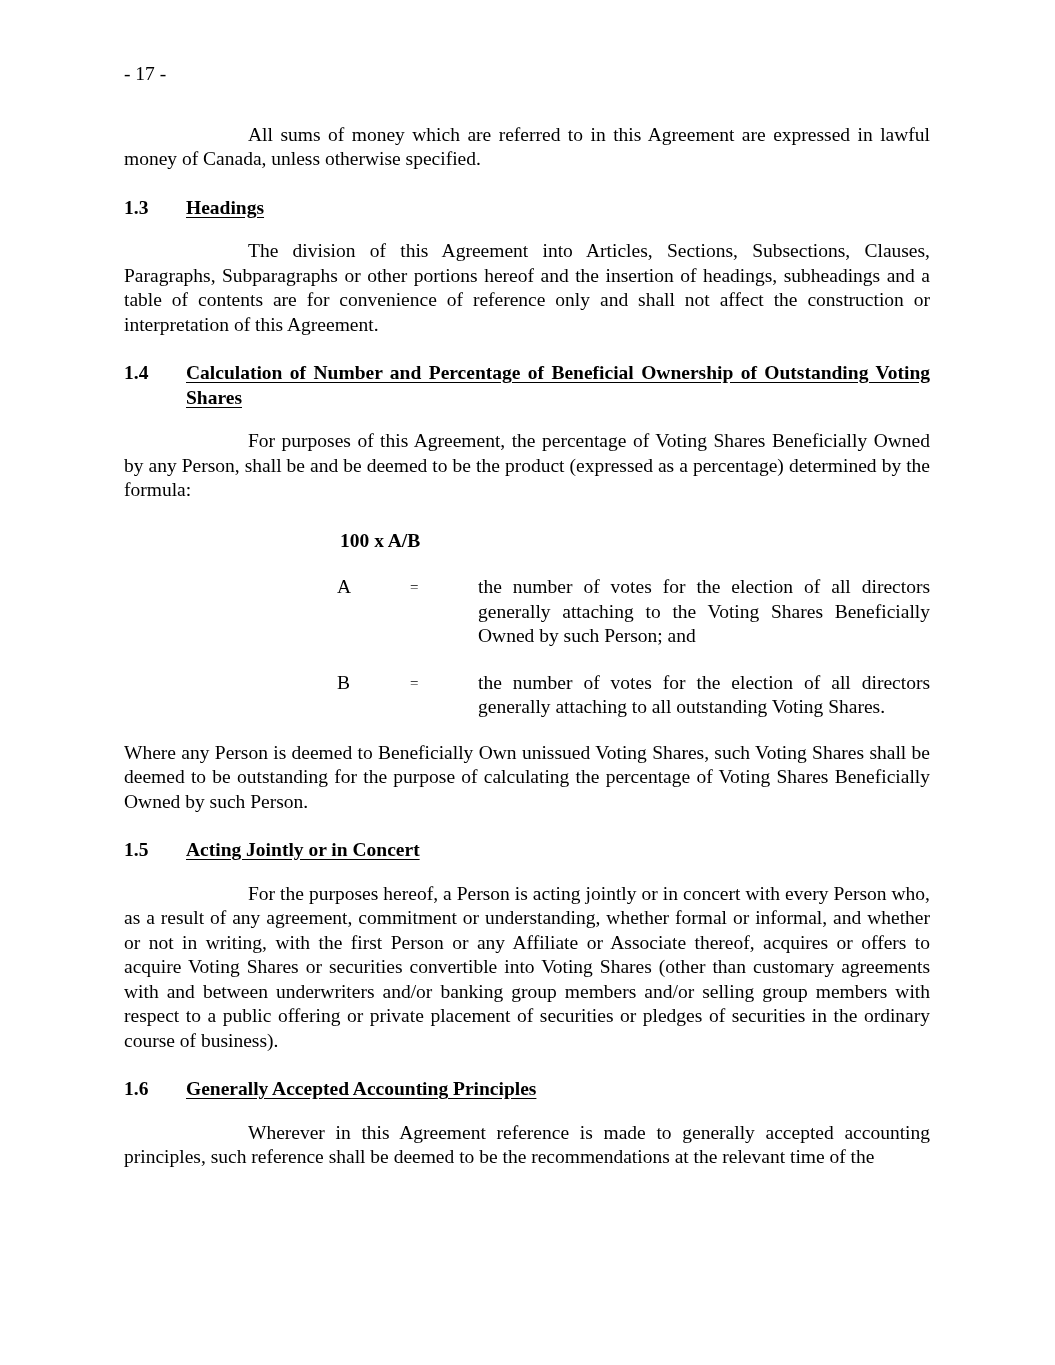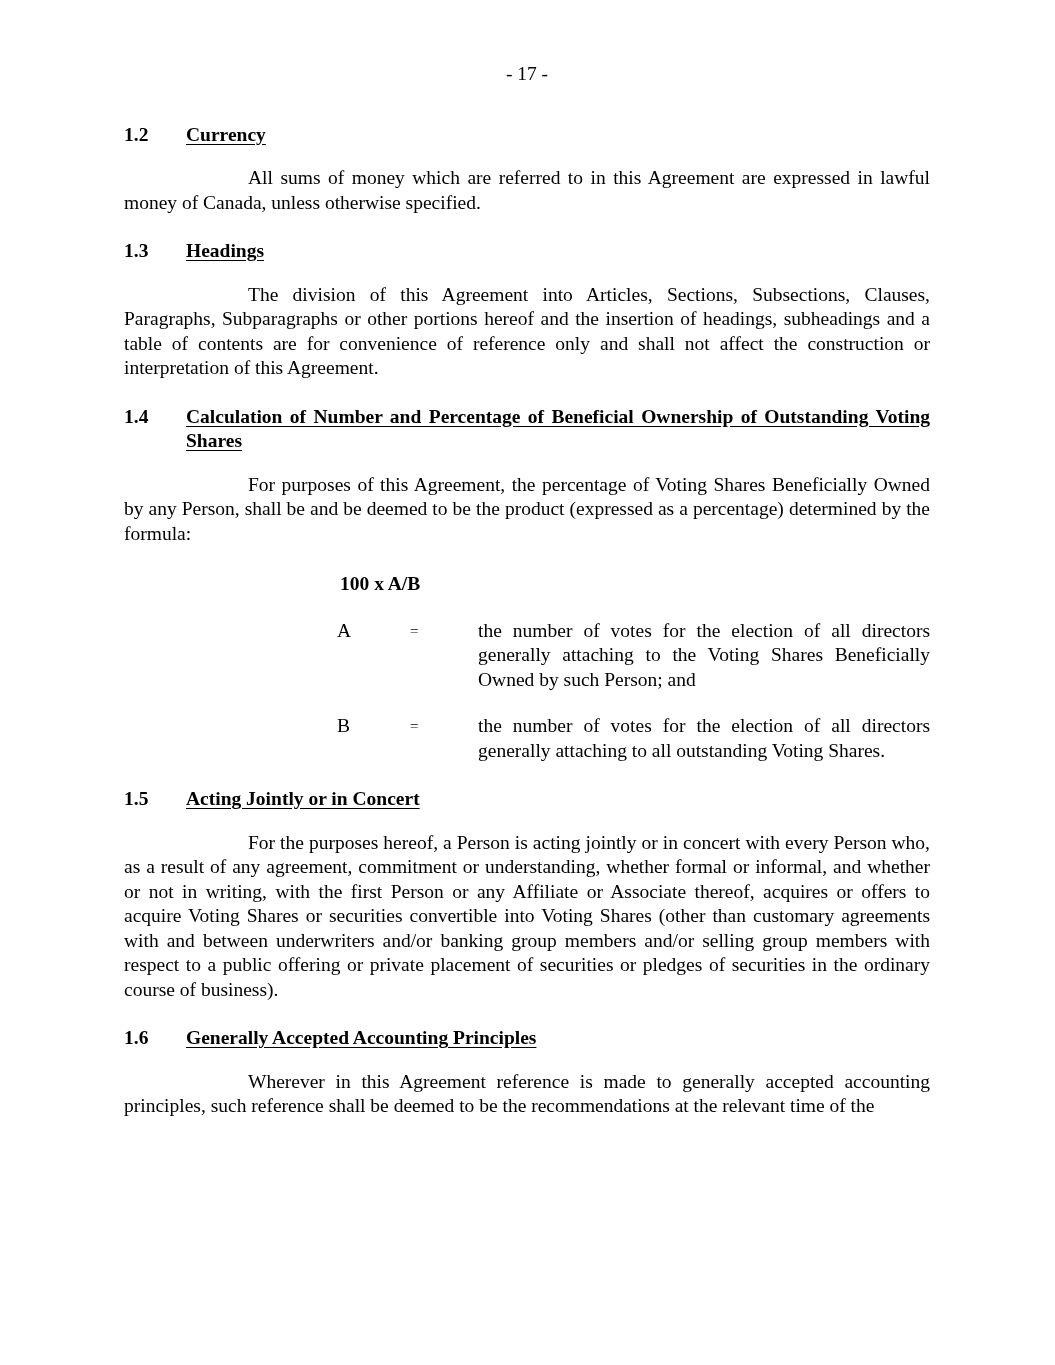--- a/index.html
+++ b/index.html
@@ -13,21 +13,21 @@
     width: 1055px;
     height: 1365px;
     margin: 0 auto;
     background: #ffffff;
     padding: 62px 125px 40px 124px;
     font-size: 19.5px;
     line-height: 24.5px;
     overflow: hidden;
   }
   .page-number {
-    text-align: center;
+    text-align: left;
     margin-bottom: 36px;
   }
   .section-heading {
     display: flex;
     font-weight: bold;
     margin-top: 24px;
   }
   .section-heading .num {
     width: 62px;
     flex: 0 0 62px;
@@ -73,24 +73,20 @@
     text-align: justify;
   }
 </style>
 </head>
 <body>
 
 <div class="page">
 
   <div class="page-number">- 17 -</div>
 
-  <div class="section-heading">
-    <span class="num">1.2</span>
-    <span class="title">Currency</span>
-  </div>
   <p class="body-para">All sums of money which are referred to in this Agreement are expressed in lawful money of Canada, unless otherwise specified.</p>
 
   <div class="section-heading">
     <span class="num">1.3</span>
     <span class="title">Headings</span>
   </div>
   <p class="body-para">The division of this Agreement into Articles, Sections, Subsections, Clauses, Paragraphs, Subparagraphs or other portions hereof and the insertion of headings, subheadings and a table of contents are for convenience of reference only and shall not affect the construction or interpretation of this Agreement.</p>
 
   <div class="section-heading">
     <span class="num">1.4</span>
@@ -108,20 +104,21 @@
     <span class="def-text">the number of votes for the election of all directors generally attaching to the Voting Shares Beneficially Owned by such Person; and</span>
   </div>
 
   <div class="definition">
     <span class="def-indent"></span>
     <span class="term">B</span>
     <span class="eq">=</span>
     <span class="def-text">the number of votes for the election of all directors generally attaching to all outstanding Voting Shares.</span>
   </div>
 
+  <p class="flush-para">Where any Person is deemed to Beneficially Own unissued Voting Shares, such Voting Shares shall be deemed to be outstanding for the purpose of calculating the percentage of Voting Shares Beneficially Owned by such Person.</p>
 
   <div class="section-heading">
     <span class="num">1.5</span>
     <span class="title">Acting Jointly or in Concert</span>
   </div>
   <p class="body-para">For the purposes hereof, a Person is acting jointly or in concert with every Person who, as a result of any agreement, commitment or understanding, whether formal or informal, and whether or not in writing, with the first Person or any Affiliate or Associate thereof, acquires or offers to acquire Voting Shares or securities convertible into Voting Shares (other than customary agreements with and between underwriters and/or banking group members and/or selling group members with respect to a public offering or private placement of securities or pledges of securities in the ordinary course of business).</p>
 
   <div class="section-heading">
     <span class="num">1.6</span>
     <span class="title">Generally Accepted Accounting Principles</span>

